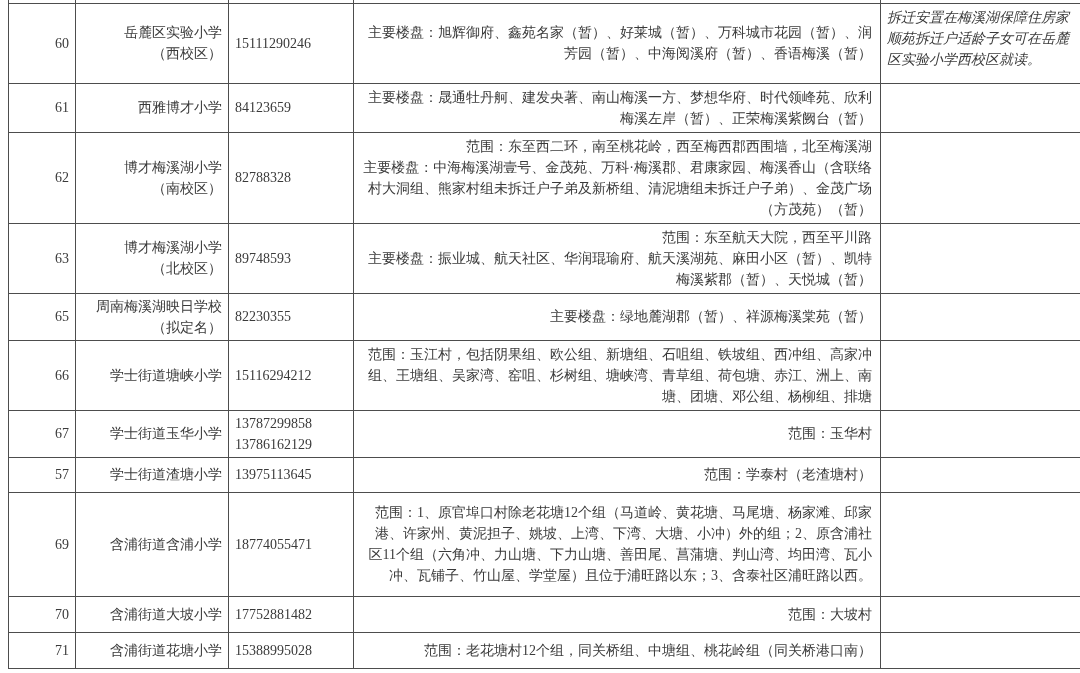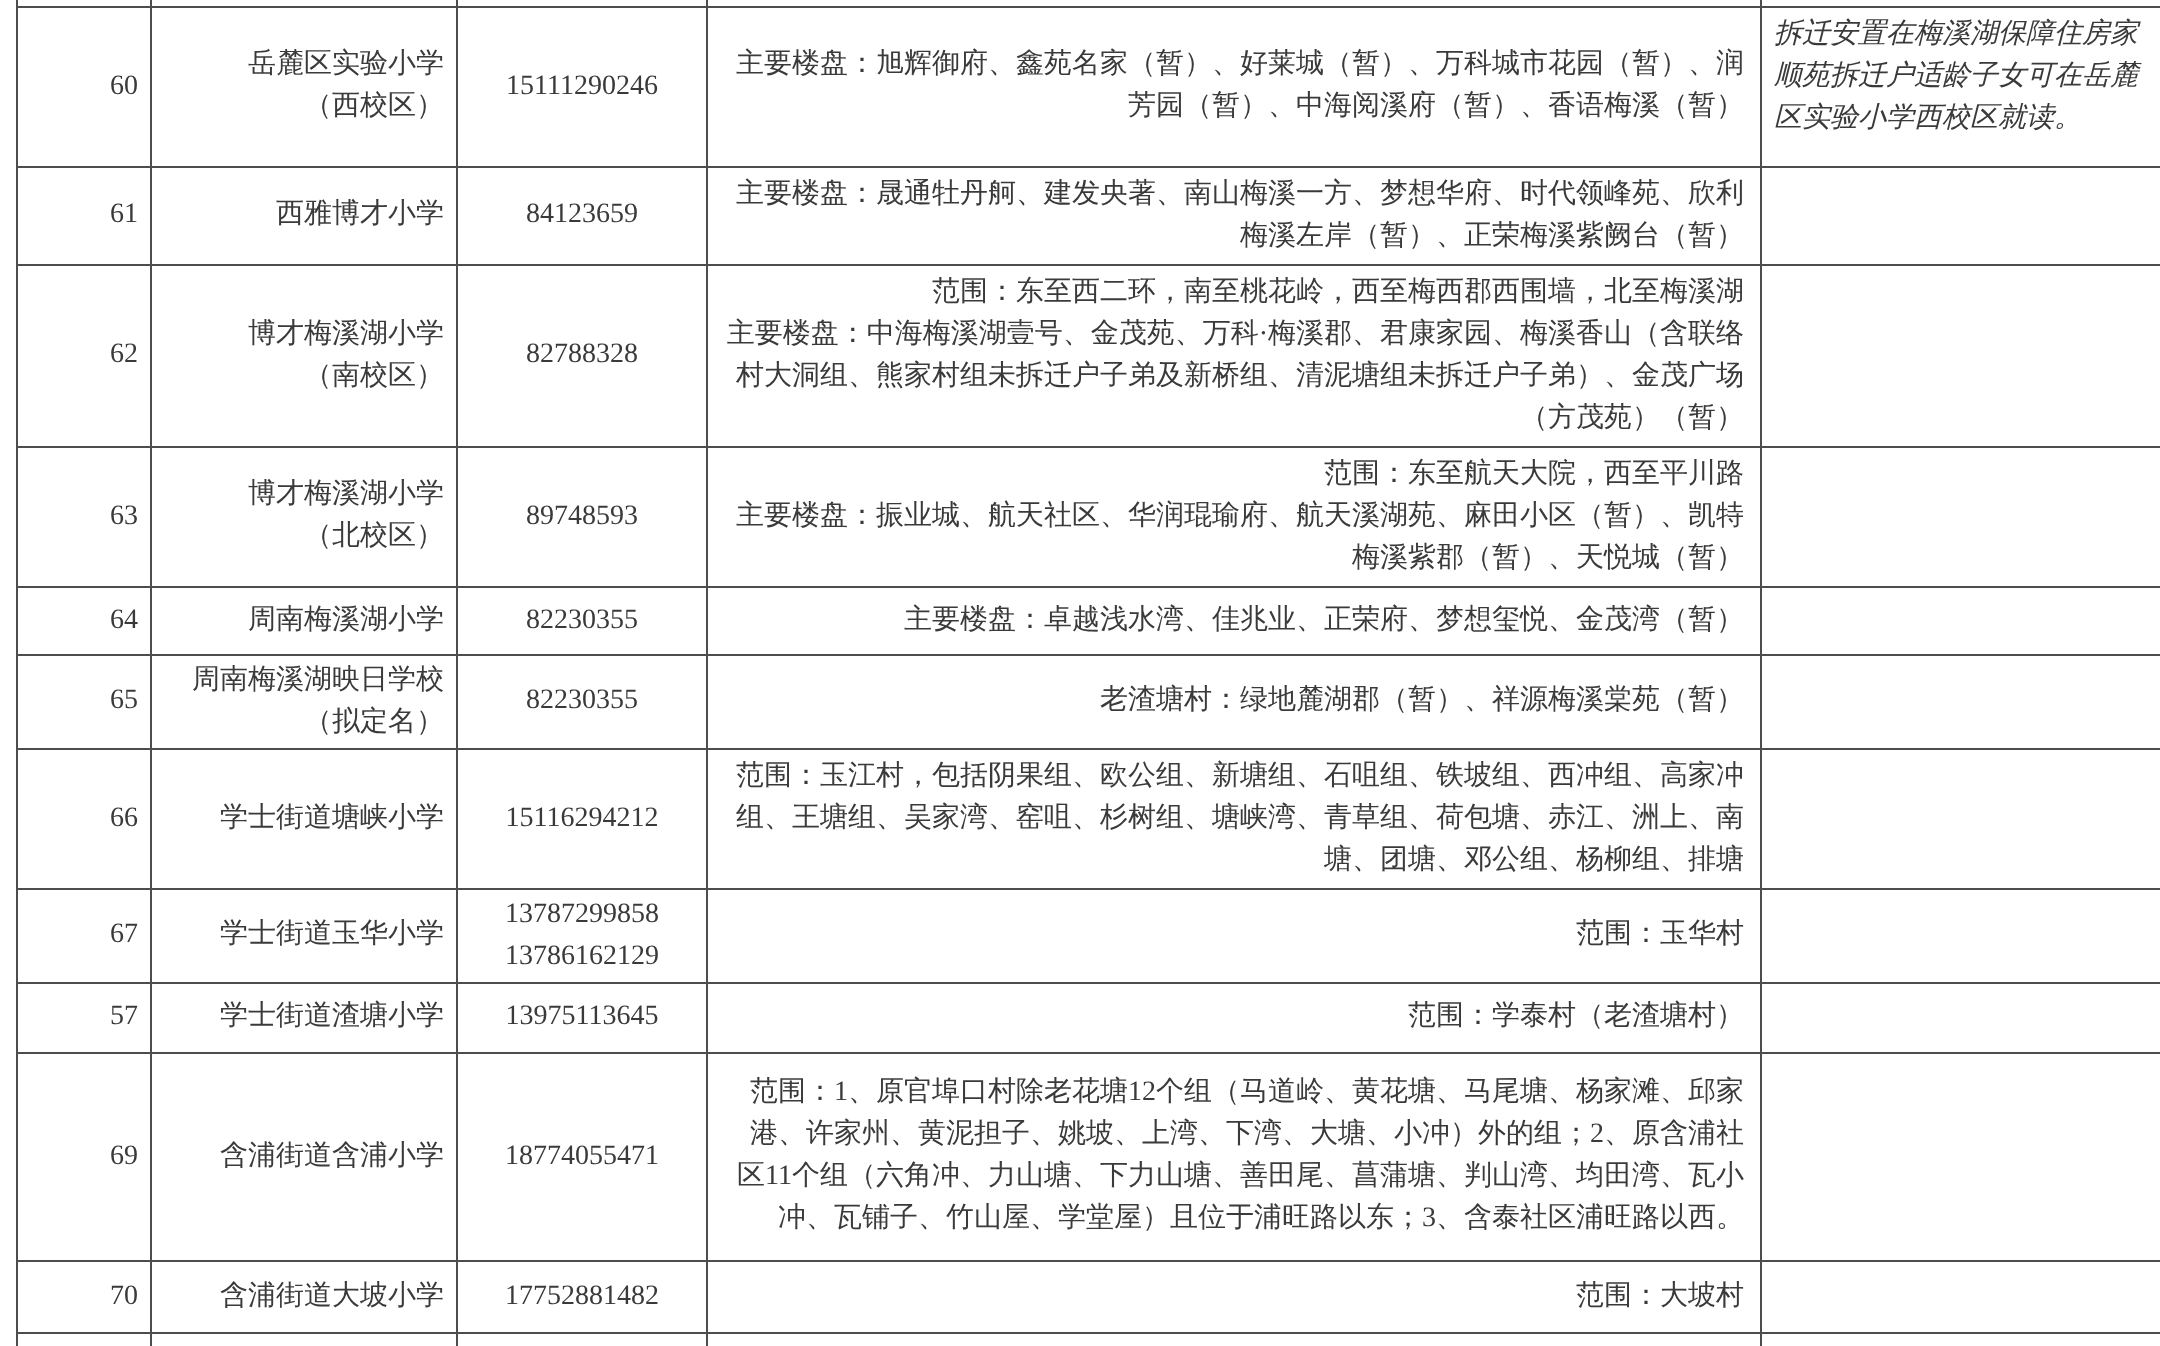--- a/index.html
+++ b/index.html
@@ -22,21 +22,21 @@
     font-size:14px;
     line-height:21px;
     vertical-align:middle;
     padding:2px 6px;
     overflow:hidden;
     white-space:pre-wrap;
     word-break:break-all;
   }
   td.c-no{text-align:right;}
   td.c-school{text-align:right;}
-  td.c-phone{text-align:center;}
+  td.c-phone{}
   td.c-detail{text-align:right;padding:3px 8px;}
   td.c-note{text-align:left;vertical-align:top;padding:3px 6px;font-style:italic;}
   tr.partial-top td{border-top:none;padding:0;}
 </style>
 </head>
 <body>
 
 <div class="page">
   <table class="school-table">
     <colgroup>
@@ -85,34 +85,27 @@
       <tr style="height:64px">
         <td class="c-no">63</td>
         <td class="c-school">博才梅溪湖小学
 （北校区）</td>
         <td class="c-phone">89748593</td>
         <td class="c-detail">范围：东至航天大院，西至平川路
 主要楼盘：振业城、航天社区、华润琨瑜府、航天溪湖苑、麻田小区（暂）、凯特　梅溪紫郡（暂）、天悦城（暂）</td>
         <td class="c-note"></td>
       </tr>
 
-      <tr style="height:34px">
-        <td class="c-no">64</td>
-        <td class="c-school">周南梅溪湖小学</td>
-        <td class="c-phone">82230355</td>
-        <td class="c-detail">主要楼盘：卓越浅水湾、佳兆业、正荣府、梦想玺悦、金茂湾（暂）</td>
-        <td class="c-note"></td>
-      </tr>
 
       <tr style="height:44px">
         <td class="c-no">65</td>
         <td class="c-school">周南梅溪湖映日学校
 （拟定名）</td>
         <td class="c-phone">82230355</td>
-        <td class="c-detail">老渣塘村：绿地麓湖郡（暂）、祥源梅溪棠苑（暂）</td>
+        <td class="c-detail">主要楼盘：绿地麓湖郡（暂）、祥源梅溪棠苑（暂）</td>
         <td class="c-note"></td>
       </tr>
 
       <tr style="height:70px">
         <td class="c-no">66</td>
         <td class="c-school">学士街道塘峡小学</td>
         <td class="c-phone">15116294212</td>
         <td class="c-detail">范围：玉江村，包括阴果组、欧公组、新塘组、石咀组、铁坡组、西冲组、高家冲组、王塘组、吴家湾、窑咀、杉树组、塘峡湾、青草组、荷包塘、赤江、洲上、南塘、团塘、邓公组、杨柳组、排塘</td>
         <td class="c-note"></td>
       </tr>

